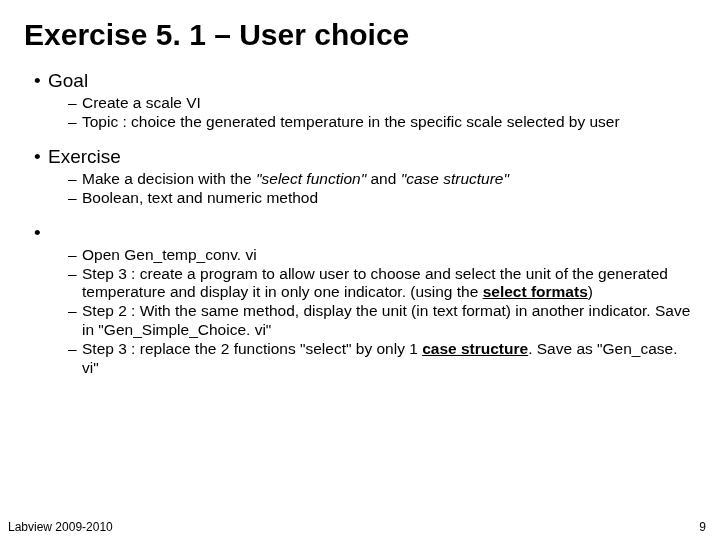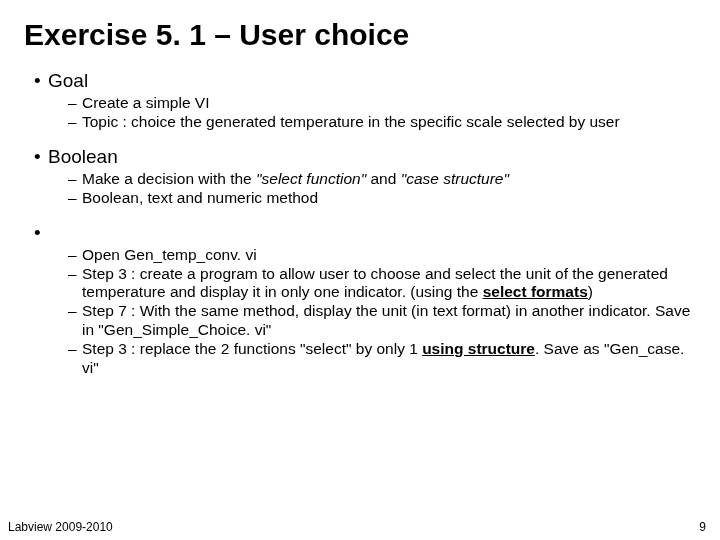--- a/index.html
+++ b/index.html
@@ -25,31 +25,31 @@
 
   <div class="title">Exercise 5. 1 – User choice</div>
 
   <div class="section bullet-l1">
     <span class="dot">•</span>
     <span>Goal</span>
   </div>
   <div class="subs">
     <div class="sub">
       <span class="dash">–</span>
-      <span class="txt">Create a simple VI</span>
+      <span class="txt">Create a scale VI</span>
     </div>
     <div class="sub">
       <span class="dash">–</span>
       <span class="txt">Topic : choice the generated temperature in the specific scale selected by user</span>
     </div>
   </div>
 
   <div class="section bullet-l1">
     <span class="dot">•</span>
-    <span>Boolean</span>
+    <span>Exercise</span>
   </div>
   <div class="subs">
     <div class="sub">
       <span class="dash">–</span>
       <span class="txt">
         <span>Make a decision with the </span><em class="it">"select function"</em><span> and </span><em class="it">"case structure"</em>
       </span>
     </div>
     <div class="sub">
       <span class="dash">–</span>
@@ -66,25 +66,25 @@
       <span class="txt">Open Gen_temp_conv. vi</span>
     </div>
     <div class="sub">
       <span class="dash">–</span>
       <span class="txt">
         <span>Step 3 : create a program to allow user to choose and select the unit of the generated temperature and display it in only one indicator. (using the </span><span class="bul">select formats</span><span>)</span>
       </span>
     </div>
     <div class="sub">
       <span class="dash">–</span>
-      <span class="txt">Step 7 : With the same method, display the unit (in text format) in another indicator. Save in "Gen_Simple_Choice. vi"</span>
+      <span class="txt">Step 2 : With the same method, display the unit (in text format) in another indicator. Save in "Gen_Simple_Choice. vi"</span>
     </div>
     <div class="sub">
       <span class="dash">–</span>
       <span class="txt">
-        <span>Step 3 : replace the 2 functions "select" by only 1 </span><span class="bul">using structure</span><span>. Save as "Gen_case. vi"</span>
+        <span>Step 3 : replace the 2 functions "select" by only 1 </span><span class="bul">case structure</span><span>. Save as "Gen_case. vi"</span>
       </span>
     </div>
   </div>
 
   <div class="footer-left">Labview 2009-2010</div>
   <div class="footer-right">9</div>
 </div>
 
 </body></html>

